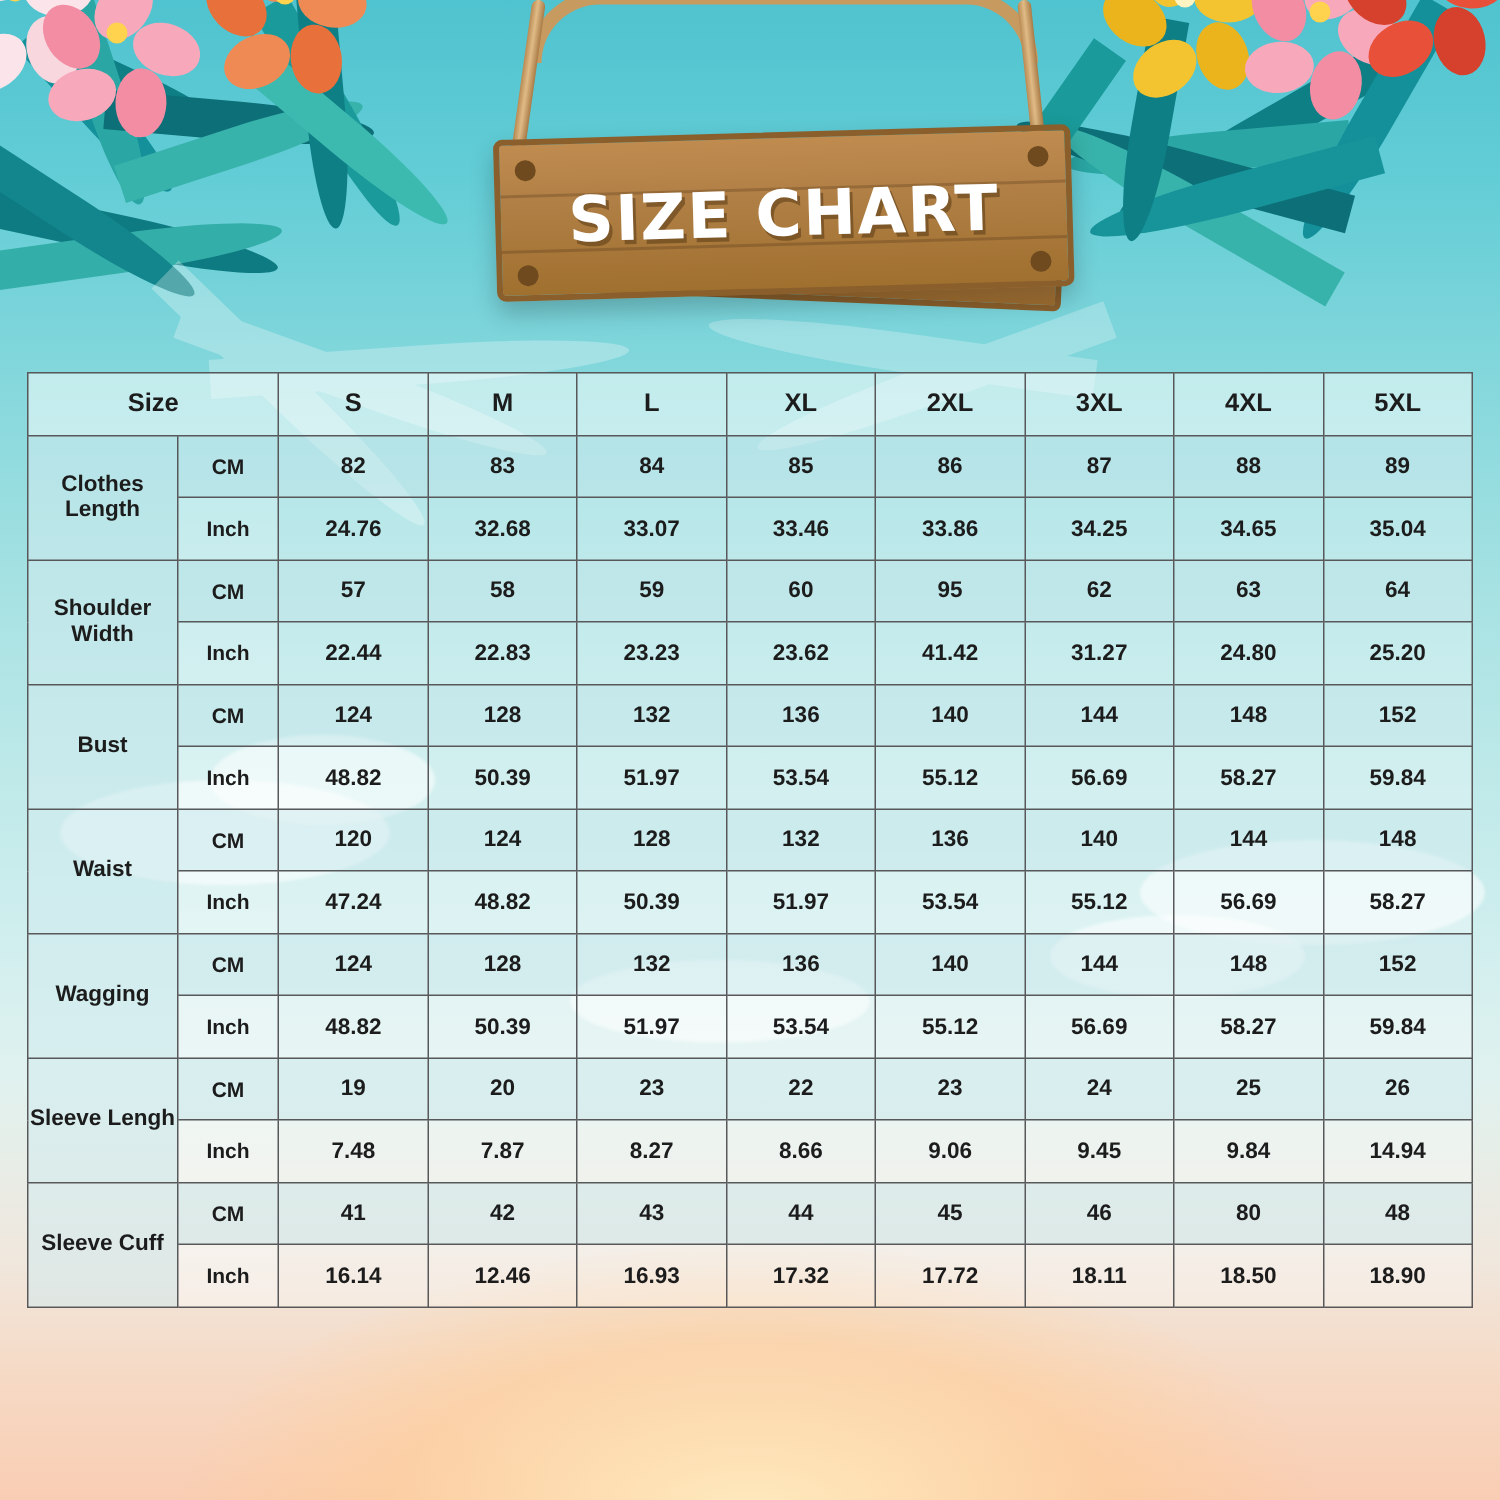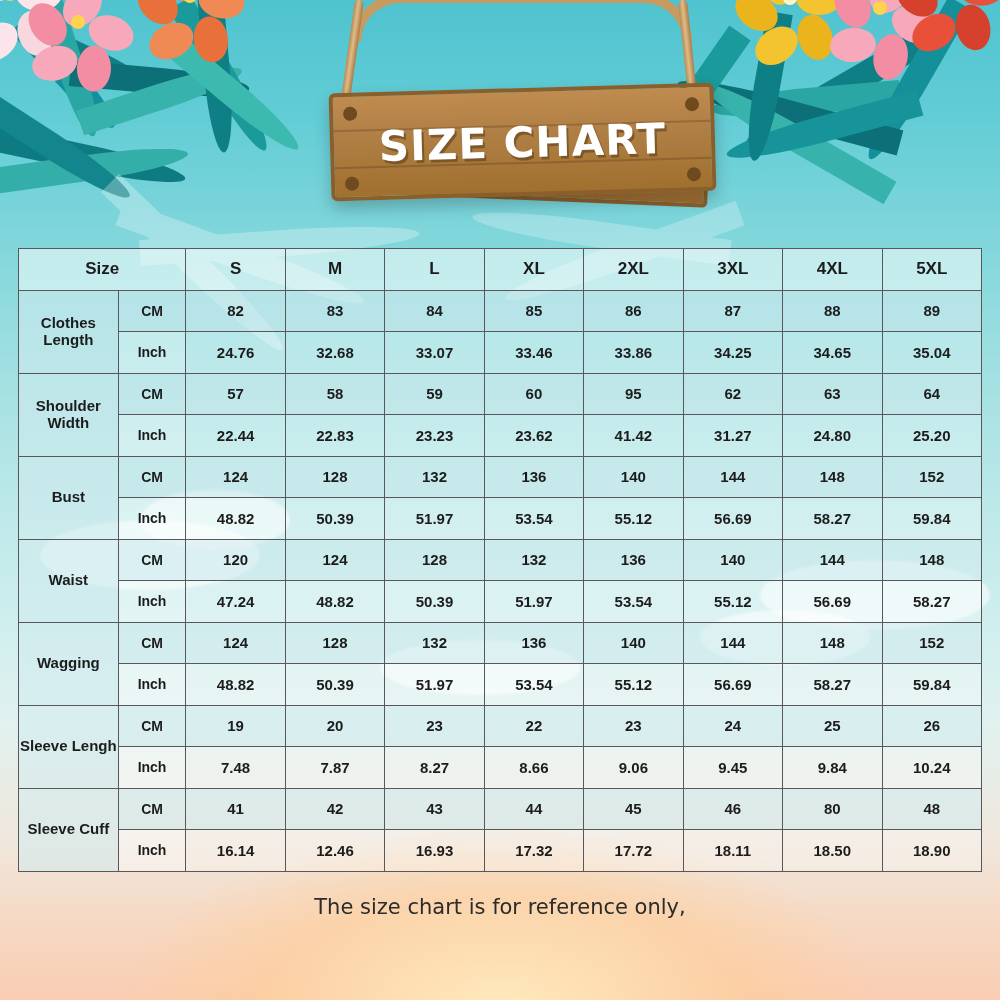--- a/index.html
+++ b/index.html
@@ -434,21 +434,21 @@
       </tr>
       <tr>
         <td class="unit">Inch</td>
         <td class="val">7.48</td>
         <td class="val">7.87</td>
         <td class="val">8.27</td>
         <td class="val">8.66</td>
         <td class="val">9.06</td>
         <td class="val">9.45</td>
         <td class="val">9.84</td>
-        <td class="val">10.24</td>
+        <td class="val">14.94</td>
       </tr>
 
       <tr class="shaded">
         <td class="rowlabel" rowspan="2">Sleeve Cuff</td>
         <td class="unit">CM</td>
         <td class="val">41</td>
         <td class="val">42</td>
         <td class="val">43</td>
         <td class="val">44</td>
         <td class="val">45</td>
@@ -466,14 +466,13 @@
         <td class="val">18.11</td>
         <td class="val">18.50</td>
         <td class="val">18.90</td>
       </tr>
 
     </tbody>
   </table>
 </div>
 
 <div class="note">
-  <div>The size chart is for reference only,</div>
 </div>
 
 </body></html>

